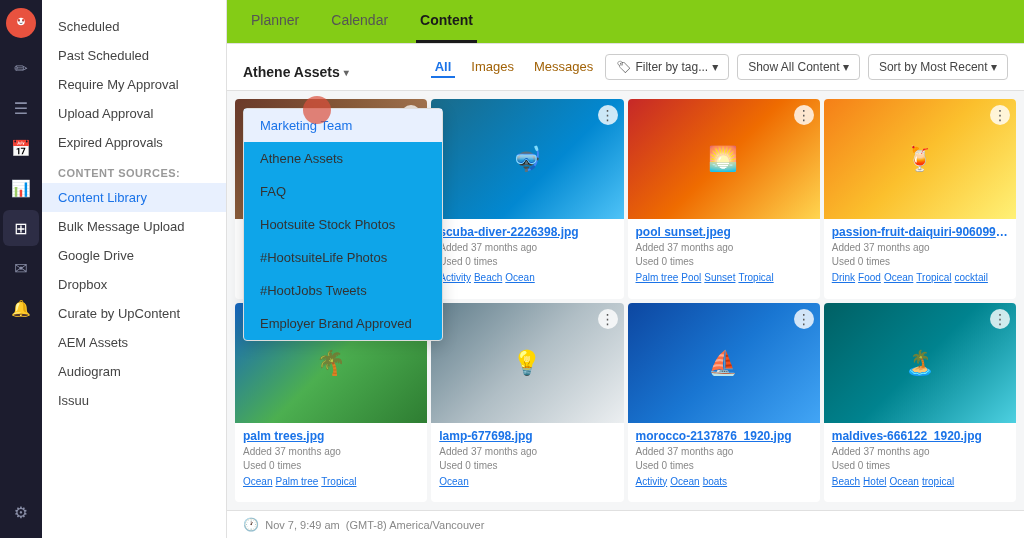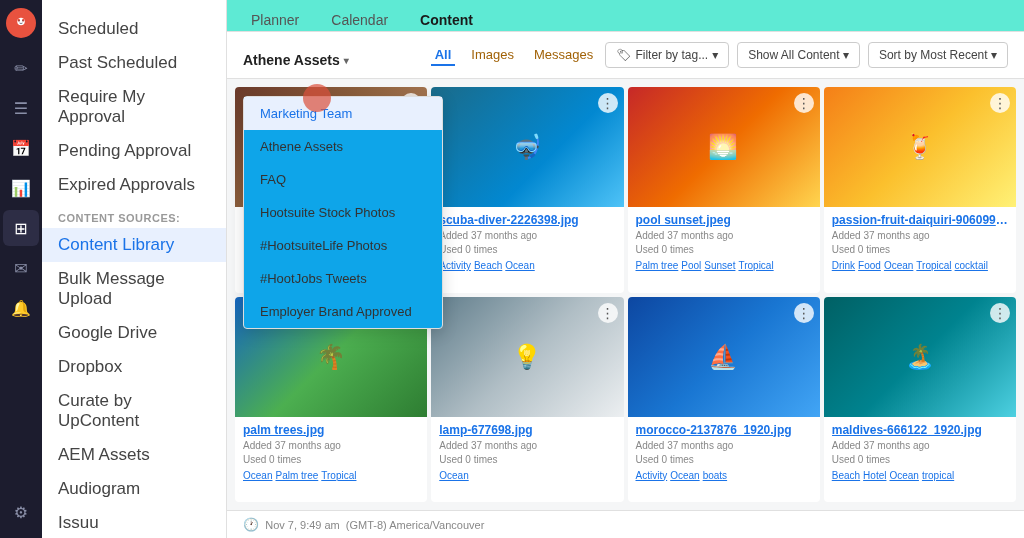--- a/index.html
+++ b/index.html
@@ -52,36 +52,36 @@
     .sidebar-section-title {
       font-size: 11px;
       font-weight: 600;
       color: #999;
       padding: 10px 16px 4px;
       text-transform: uppercase;
       letter-spacing: 0.5px;
     }
     .sidebar-item {
       padding: 7px 16px;
-      font-size: 17px;
+      font-size: 13px;
       color: #444;
       cursor: pointer;
       border-radius: 0;
     }
     .sidebar-item.active { background: #e8f0fe; color: #1a73e8; font-weight: 500; }
 
     
     .main-area { display: flex; flex-direction: column; flex: 1; overflow: hidden; }
     .top-nav {
       display: flex;
       align-items: flex-start;
-      background: #5eead4;
+      background: #84cc16;
       border-bottom: 1px solid #e0e0e0;
       padding: 0 20px;
-      height: 32px;
+      height: 44px;
       flex-shrink: 0;
       gap: 24px;
     }
     .top-nav-item {
       font-size: 14px;
       color: #555;
       padding: 12px 4px;
       cursor: pointer;
       border-bottom: 3px solid transparent;
     }
@@ -301,21 +301,21 @@
     <div class="nav-icon active">⊞</div>
     <div class="nav-icon">✉</div>
     <div class="nav-icon">🔔</div>
     <div class="nav-icon nav-icon-bottom">⚙</div>
   </div>
 
   <div class="left-sidebar">
     <div class="sidebar-item">Scheduled</div>
     <div class="sidebar-item">Past Scheduled</div>
     <div class="sidebar-item">Require My Approval</div>
-    <div class="sidebar-item">Pending Approval</div>
+    <div class="sidebar-item">Upload Approval</div>
     <div class="sidebar-item">Expired Approvals</div>
 
     <div class="sidebar-section-title">Content Sources:</div>
     <div class="sidebar-item active">Content Library</div>
     <div class="sidebar-item">Bulk Message Upload</div>
     <div class="sidebar-item">Google Drive</div>
     <div class="sidebar-item">Dropbox</div>
     <div class="sidebar-item">Curate by UpContent</div>
     <div class="sidebar-item">AEM Assets</div>
     <div class="sidebar-item">Audiogram</div>

